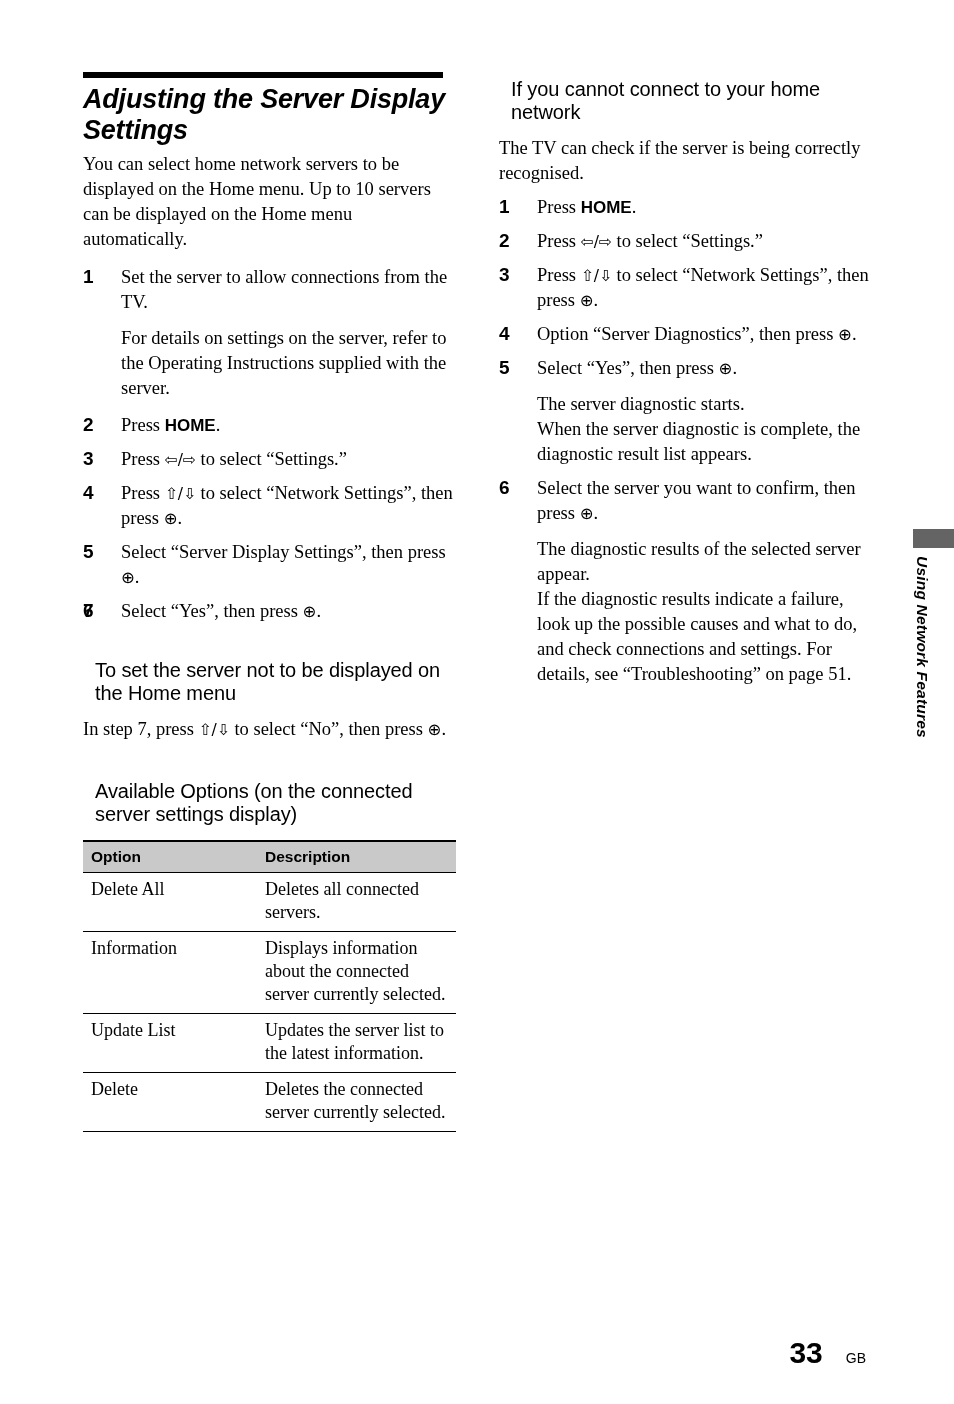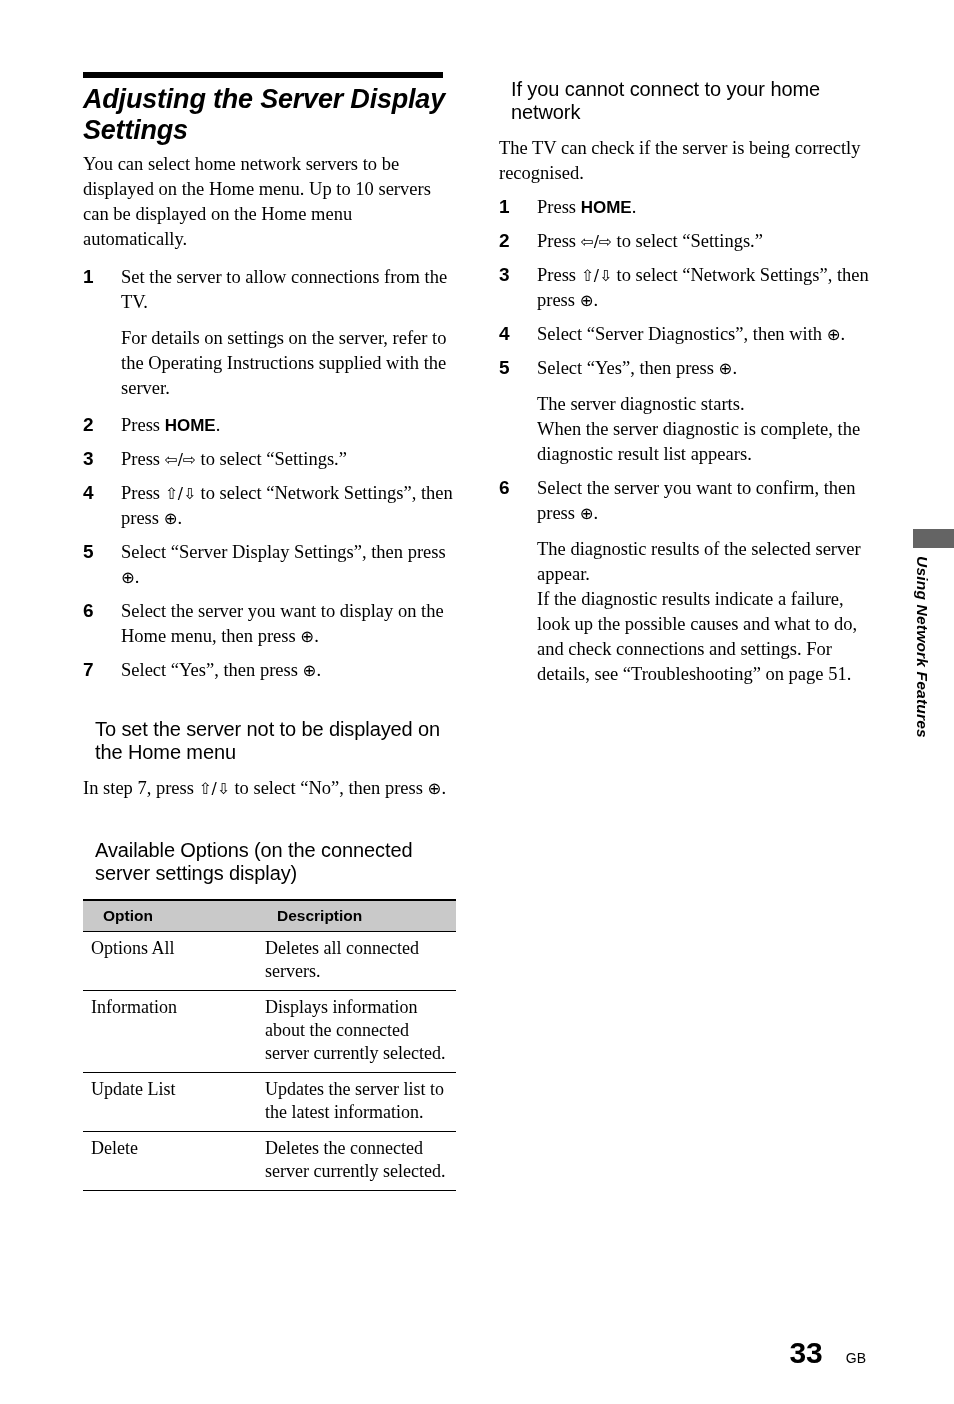--- a/index.html
+++ b/index.html
@@ -120,21 +120,21 @@
     width: 373px;
     table-layout: fixed;
     font-family: "Liberation Serif", serif;
   }
   table.opts th {
     background: #c9c9c9;
     font-family: "Liberation Sans", sans-serif;
     font-weight: bold;
     font-size: 15.5px;
     text-align: left;
-    padding: 6px 8px 6px 20px;
+    padding: 6px 8px 6px 8px;
     border-top: 2.5px solid #000;
     border-bottom: 1px solid #000;
   }
   table.opts td {
     font-size: 18px;
     line-height: 23px;
     vertical-align: top;
     padding: 5px 8px 7px 8px;
     border-bottom: 1px solid #000;
   }
@@ -226,21 +226,20 @@
         <div class="step-body"><span>Press </span><span class="glyph">⇧/⇩</span><span> to select “Network Settings”, then press </span><span class="glyph-ok">⊕</span><span>.</span></div>
       </li>
 
       <li class="step">
         <span class="step-num">5</span>
         <div class="step-body"><span>Select “Server Display Settings”, then press </span><span class="glyph-ok">⊕</span><span>.</span></div>
       </li>
 
       <li class="step">
         <span class="step-num">6</span>
-        <div class="step-body"><span>Select the server you want to display on the Home menu, then press </span><span class="glyph-ok">⊕</span><span>.</span></div>
       </li>
 
       <li class="step">
         <span class="step-num">7</span>
         <div class="step-body"><span>Select “Yes”, then press </span><span class="glyph-ok">⊕</span><span>.</span></div>
       </li>
     </ol>
 
     <h2 class="subhead" style="margin-top:35px;">To set the server not to be displayed on the Home menu</h2>
 
@@ -254,21 +253,21 @@
           <col class="c-desc">
         </colgroup>
       <thead>
         <tr>
           <th>Option</th>
           <th>Description</th>
         </tr>
       </thead>
       <tbody>
         <tr>
-          <td>Options All</td>
+          <td>Delete All</td>
           <td>Deletes all connected servers.</td>
         </tr>
         <tr>
           <td>Information</td>
           <td>Displays information about the connected server currently selected.</td>
         </tr>
         <tr>
           <td>Update List</td>
           <td>Updates the server list to the latest information.</td>
         </tr>
@@ -297,21 +296,21 @@
         <div class="step-body"><span>Press </span><span class="glyph">⇦/⇨</span><span> to select “Settings.”</span></div>
       </li>
 
       <li class="step">
         <span class="step-num">3</span>
         <div class="step-body"><span>Press </span><span class="glyph">⇧/⇩</span><span> to select “Network Settings”, then press </span><span class="glyph-ok">⊕</span><span>.</span></div>
       </li>
 
       <li class="step">
         <span class="step-num">4</span>
-        <div class="step-body"><span>Select “Server Diagnostics”, then with </span><span class="glyph-ok">⊕</span><span>.</span></div>
+        <div class="step-body"><span>Option “Server Diagnostics”, then press </span><span class="glyph-ok">⊕</span><span>.</span></div>
       </li>
 
       <li class="step">
         <span class="step-num">5</span>
         <div class="step-body"><span>Select “Yes”, then press </span><span class="glyph-ok">⊕</span><span>.</span>
           <div class="sub-para" style="white-space:pre-line;">The server diagnostic starts.
 When the server diagnostic is complete, the diagnostic result list appears.</div>
         </div>
       </li>
 

